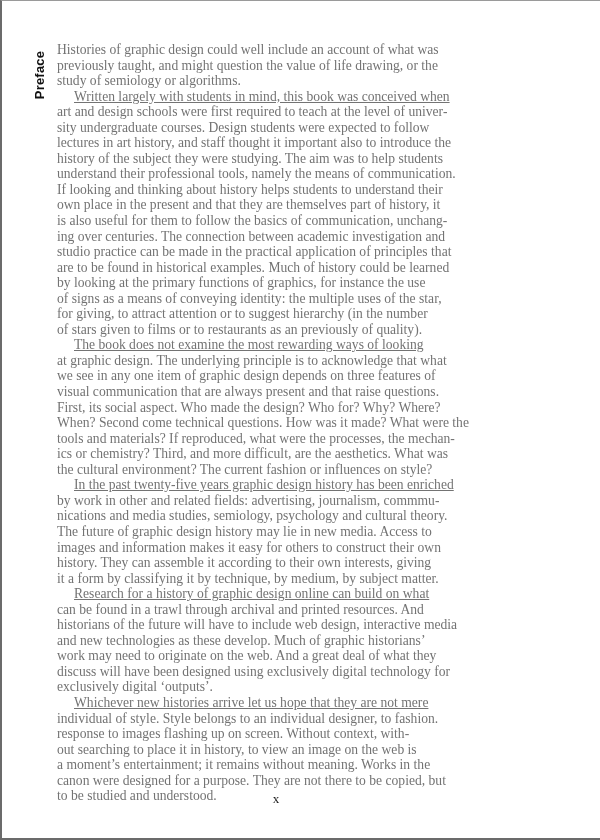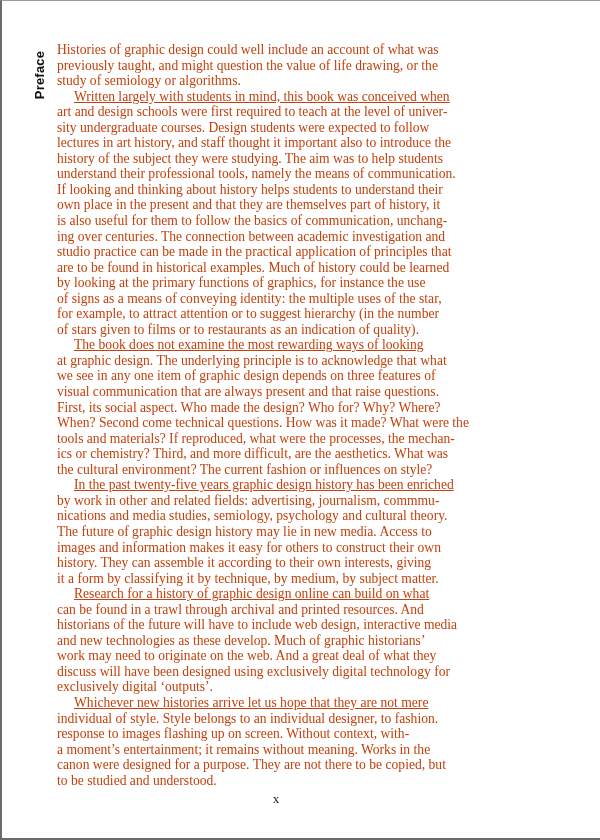--- a/index.html
+++ b/index.html
@@ -16,21 +16,21 @@
       position: absolute; left: 29px; top: 44px; width: 16px; height: 60px;
     }
     .side-label span {
       position: absolute; left: 50%; top: 50%;
       transform: translate(-50%, -50%) rotate(-90deg);
       font-family: "Liberation Sans", sans-serif; font-weight: bold; font-size: 13px;
       color: #111; white-space: nowrap; letter-spacing: 0.2px;
     }
     .body-text {
       position: absolute; left: 55px; top: 41px; width: 297px;
-      font-family: "Liberation Serif", serif; font-size: 13.6px; line-height: 15.55px; color: #c2410c;
+      font-family: "Liberation Serif", serif; font-size: 13.6px; line-height: 15.55px; color: #737373;
     }
     .line {
       display: block; text-align: justify; text-align-last: justify; white-space: nowrap;
       height: 15.55px; overflow: visible;
     }
     .line.last { text-align-last: left; }
     .line.indent { text-indent: 17px; text-decoration: underline; }
     .folio {
       position: absolute; left: 0; width: 600px; top: 790px; text-align: center;
       font-family: "Liberation Serif", serif; font-size: 13px; color: #222;
@@ -59,22 +59,22 @@
         <span class="line">history of the subject they were studying. The aim was to help students</span>
         <span class="line">understand their professional tools, namely the means of communication.</span>
         <span class="line">If looking and thinking about history helps students to understand their</span>
         <span class="line">own place in the present and that they are themselves part of history, it</span>
         <span class="line">is also useful for them to follow the basics of communication, unchang-</span>
         <span class="line">ing over centuries. The connection between academic investigation and</span>
         <span class="line">studio practice can be made in the practical application of principles that</span>
         <span class="line">are to be found in historical examples. Much of history could be learned</span>
         <span class="line">by looking at the primary functions of graphics, for instance the use</span>
         <span class="line">of signs as a means of conveying identity: the multiple uses of the star,</span>
-        <span class="line">for example, to attract attention or to suggest hierarchy (in the number</span>
-        <span class="line last">of stars given to films or to restaurants as an indication of quality).</span>
+        <span class="line">for giving, to attract attention or to suggest hierarchy (in the number</span>
+        <span class="line last">of stars given to films or to restaurants as an previously of quality).</span>
       </div>
       <div>
         <span class="line indent">The book does not examine the most rewarding ways of looking</span>
         <span class="line">at graphic design. The underlying principle is to acknowledge that what</span>
         <span class="line">we see in any one item of graphic design depends on three features of</span>
         <span class="line">visual communication that are always present and that raise questions.</span>
         <span class="line">First, its social aspect. Who made the design? Who for? Why? Where?</span>
         <span class="line">When? Second come technical questions. How was it made? What were the</span>
         <span class="line">tools and materials? If reproduced, what were the processes, the mechan-</span>
         <span class="line">ics or chemistry? Third, and more difficult, are the aesthetics. What was</span>
@@ -95,20 +95,21 @@
         <span class="line">historians of the future will have to include web design, interactive media</span>
         <span class="line">and new technologies as these develop. Much of graphic historians’</span>
         <span class="line">work may need to originate on the web. And a great deal of what they</span>
         <span class="line">discuss will have been designed using exclusively digital technology for</span>
         <span class="line last">exclusively digital ‘outputs’.</span>
       </div>
       <div>
         <span class="line indent">Whichever new histories arrive let us hope that they are not mere</span>
         <span class="line">individual of style. Style belongs to an individual designer, to fashion.</span>
         <span class="line">response to images flashing up on screen. Without context, with-</span>
+        <span class="line">out searching to place it in history, to view an image on the web is</span>
         <span class="line">a moment’s entertainment; it remains without meaning. Works in the</span>
         <span class="line">canon were designed for a purpose. They are not there to be copied, but</span>
         <span class="line last">to be studied and understood.</span>
       </div>
     </div>
 
   <div class="folio">
     <span>x</span>
   </div>
 </div>

